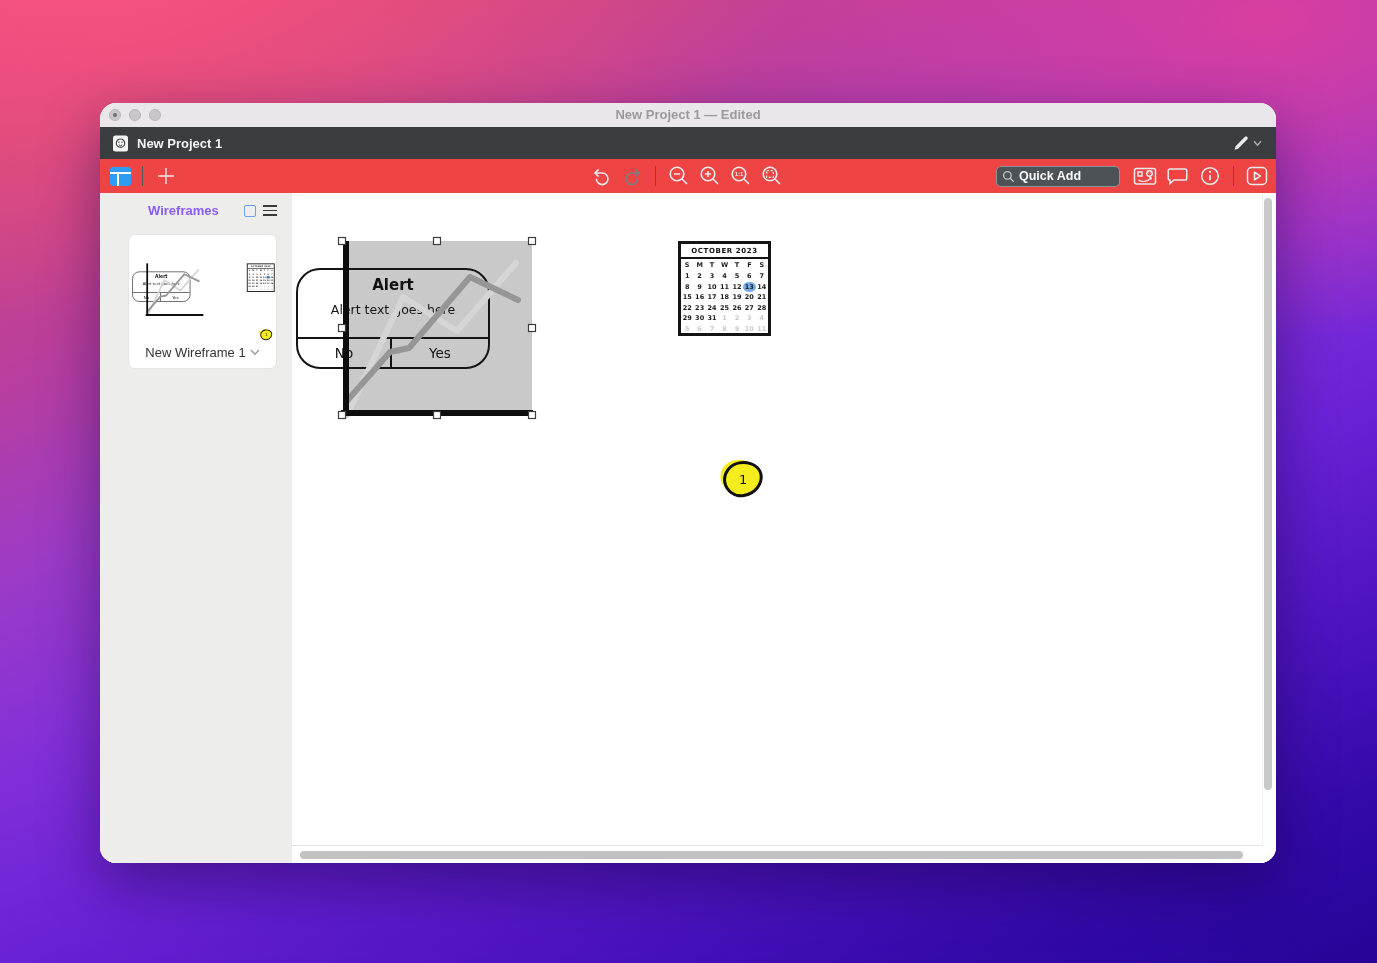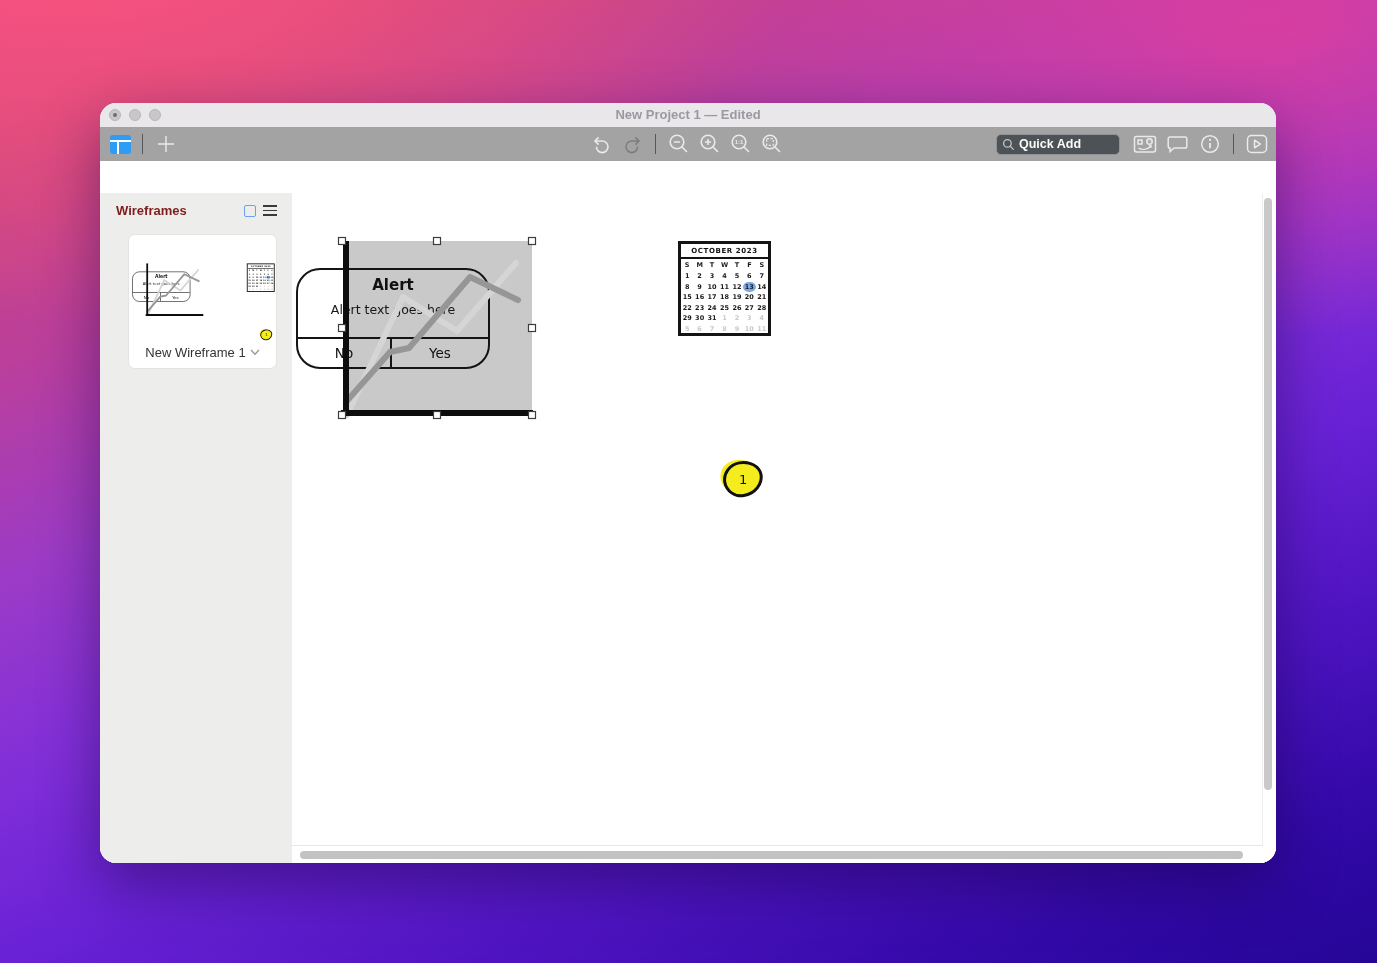--- a/index.html
+++ b/index.html
@@ -26,42 +26,42 @@
   .tl.close::after { content:''; position:absolute; left:3px; top:3px; width:4px; height:4px; border-radius:50%; background:#6f6d71; }
   .wtitle { position:absolute; left:0; right:0; top:0; height:24px; line-height:24px; text-align:center;
             font-size:13px; font-weight:700; color:#9b99a0; }
 
   
   .header-row { position:relative; height:32px; background:#3a3e41; display:flex; align-items:center; padding:0 12px; }
   .doc-icon { display:inline-flex; }
   .proj-name { margin-left:8px; font-size:13px; font-weight:600; color:#f2f3f4; }
   .pencil-group { margin-left:auto; display:flex; align-items:center; gap:4px; padding-right:2px; cursor:pointer; }
 
-  .toolbar { position:relative; height:34px; background:#a3a3a3; }
+  .toolbar { position:relative; height:34px; background:#ef4444; }
   .tgroup { position:absolute; top:0; height:34px; display:flex; align-items:center; }
   .tgroup.left { left:10px; }
   .tgroup.center { left:490px; }
   .tgroup.right { right:7px; }
   .tbtn { display:inline-flex; align-items:center; justify-content:center; cursor:pointer; }
   .tsep { width:1px; height:20px; background:#54585c; margin:0 11px; }
   .sidebar-toggle { width:21px; height:19px; border-radius:3px; background:#2e9bf4; position:relative; overflow:hidden; }
   .sidebar-toggle::before { content:''; position:absolute; left:0; right:0; top:5px; height:2px; background:#fdfdfd; }
   .sidebar-toggle::after  { content:''; position:absolute; top:5px; bottom:0; left:7px; width:2px; background:#fdfdfd; }
   .mag-label { font-size:6px; font-weight:700; fill:#e8eaeb; }
 
   .quickadd { width:124px; height:21px; margin-right:12px; border:1.5px solid #8f9397; border-radius:5px;
               background:#4d5256; display:flex; align-items:center; padding:0 5px; gap:4px; }
   .quickadd-text { font-size:12.5px; font-weight:700; color:#fafafa; white-space:nowrap; }
 
   
   .body { position:absolute; left:0; top:90px; right:0; bottom:0; background:#fff; }
 
   .sidebar { position:absolute; left:0; top:0; bottom:0; width:192px; background:#ededec; }
   .sidebar-head { display:flex; align-items:center; padding:10px 15px 0 16px; }
-  .sidebar-title { font-size:13px; font-weight:700; color:#7f1d1d; }
+  .sidebar-title { font-size:13px; font-weight:700; color:#8b5cf6;margin-left:32px; }
   .view-icons { margin-left:auto; display:flex; align-items:center; gap:7px; }
   .grid-view-icon { width:12px; height:12px; border:1.5px solid #69a1ef; border-radius:2px; }
   .list-view-icon { display:flex; flex-direction:column; gap:3px; width:14px; cursor:pointer; }
   .list-view-icon i { display:block; height:1.6px; background:#3a3a3a; }
 
   .wf-card { position:absolute; left:28px; top:41px; width:149px; height:135px; background:#fff;
              border:1px solid #e4e4e4; border-radius:7px; cursor:pointer; }
   .thumb-wrap { position:absolute; left:2px; top:14px; width:145px; height:92px; overflow:hidden; }
   .wf-label-row { position:absolute; left:0; right:0; bottom:8px; display:flex; align-items:center; justify-content:center; gap:4px; }
   .wf-name { font-size:13px; color:#333; }
@@ -127,20 +127,40 @@
 
     <div class="titlebar">
       <div class="traffic">
         <span class="tl close"></span>
         <span class="tl"></span>
         <span class="tl"></span>
       </div>
       <div class="wtitle">New Project 1 — Edited</div>
     </div>
 
+    <div class="header-row">
+      <span class="doc-icon">
+        <svg width="17" height="17" viewBox="0 0 17 17">
+          <rect x="1" y="0.5" width="15" height="16" rx="2.5" fill="#f4f4f4"></rect>
+          <circle cx="8.5" cy="8.2" r="4.2" stroke="#4a4a4a" stroke-width="1.2" fill="none"></circle>
+          <circle cx="7" cy="7.2" r="0.7" fill="#4a4a4a"></circle>
+          <circle cx="10" cy="7.2" r="0.7" fill="#4a4a4a"></circle>
+          <path d="M6.8 9.8 a2.3 2.3 0 0 0 3.4 0" stroke="#4a4a4a" stroke-width="1" fill="none"></path>
+        </svg>
+      </span>
+      <span class="proj-name">New Project 1</span>
+      <span class="pencil-group">
+        <svg width="18" height="18" viewBox="0 0 20 20">
+          <path d="M4 17.5 l1.1-4 L15.5 3.1 a1.7 1.7 0 0 1 2.4 0 l0.3 0.3 a1.7 1.7 0 0 1 0 2.4 L7.9 16.3 z" fill="#e8eaeb"></path>
+        </svg>
+        <svg width="9" height="7" viewBox="0 0 9 7">
+          <path d="M1 1.2 L4.5 5.2 L8 1.2" stroke="#aeb2b5" stroke-width="1.4" fill="none"></path>
+        </svg>
+      </span>
+    </div>
 
     <div class="toolbar">
       <div class="tgroup left">
         <span class="tbtn sidebar-toggle"></span>
         <span class="tsep"></span>
         <span class="tbtn">
           <svg width="24" height="24" viewBox="0 0 24 24">
               <g stroke="#e8eaeb" stroke-width="1.4">
                 <line x1="12" y1="4" x2="12" y2="20"></line>
                 <line x1="4" y1="12" x2="20" y2="12"></line>

